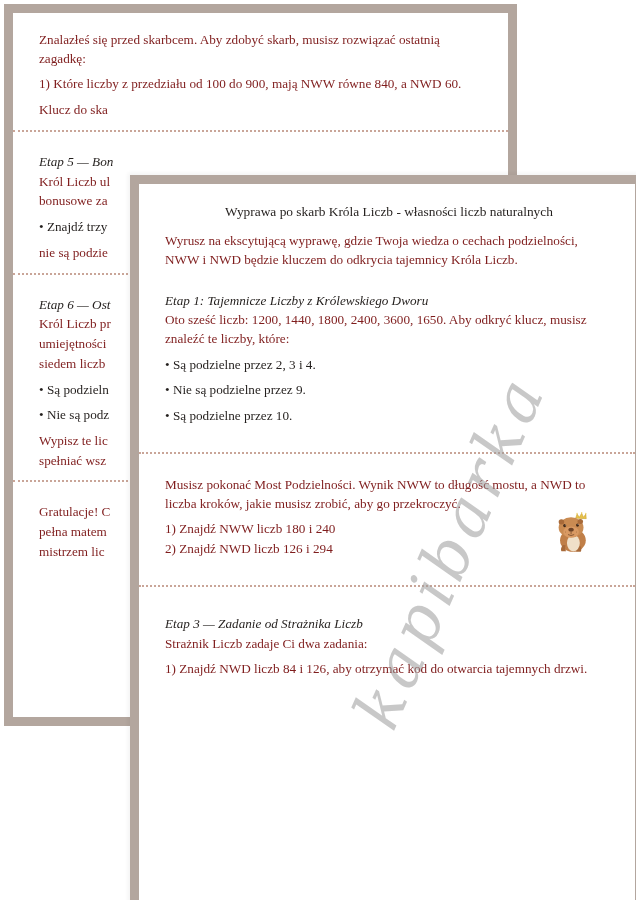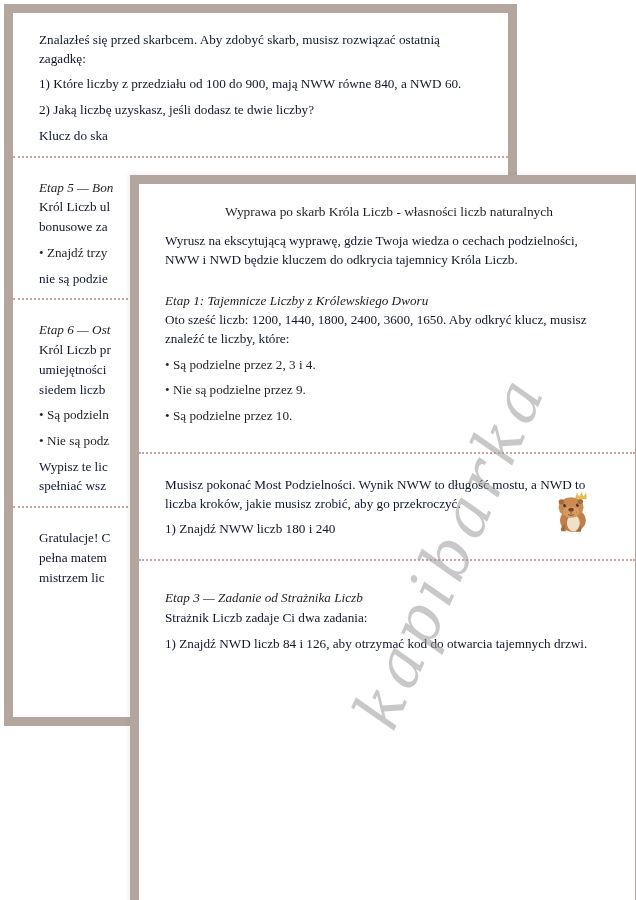--- a/index.html
+++ b/index.html
@@ -52,21 +52,21 @@
     position: absolute;
     inset: 0;
     padding: 18px 22px 10px 26px;
     box-sizing: border-box;
   }
 
   
   .p {
     font-size: 13.2px;
     line-height: 1.42;
-    color: #0f172a;
+    color: #7f1d1d;
     margin: 0 0 7px 0;
     text-align: left;
   }
   .p.tight { margin-bottom: 1px; }
   .stage-head {
     font-size: 13.2px;
     line-height: 1.42;
     font-style: italic;
     color: #231f1d;
     margin: 0 0 1px 0;
@@ -133,21 +133,20 @@
 <body>
 
 <div id="stage">
 
   <div class="card" id="card-back">
     <div class="card-inner">
 
       <div class="section">
         <div class="p">Znalazłeś się przed skarbcem. Aby zdobyć skarb, musisz rozwiązać ostatnią zagadkę:</div>
         <div class="p">1) Które liczby z przedziału od 100 do 900, mają NWW równe 840, a NWD 60.</div>
-        <div class="p">2) Jaką liczbę uzyskasz, jeśli dodasz te dwie liczby?</div>
         <div class="p">Klucz do ska</div>
       </div>
 
       <div class="sep"></div>
       <div class="gap-sm"></div>
 
       <div class="section">
         <div class="stage-head">Etap 5  — Bon</div>
         <div class="p tight">Król Liczb ul</div>
         <div class="p">bonusowe za</div>
@@ -197,20 +196,21 @@
         <div class="bullet">• Są podzielne przez 10.</div>
       </div>
 
       <div class="gap-sm"></div>
       <div class="sep"></div>
       <div class="gap-sm"></div>
 
       <div class="section">
         <div class="p">Musisz pokonać Most Podzielności. Wynik NWW to długość mostu, a NWD to liczba kroków, jakie musisz zrobić, aby go przekroczyć.</div>
         <div class="p tight">1) Znajdź NWW liczb 180 i 240</div>
+        <div class="p">2) Znajdź NWD liczb 126 i 294</div>
 
         <div class="mascot">
           <svg viewBox="0 0 100 100" width="46" height="46" aria-hidden="true">
 
             <path d="M58 20 L61 11 L66 18 L71 9 L75 18 L80 11 L81 21 Z" fill="#e8c24a" stroke="#c9a02c" stroke-width="1.2"></path>
             <circle cx="61" cy="10" r="1.6" fill="#f2d672"></circle>
             <circle cx="71" cy="8" r="1.6" fill="#f2d672"></circle>
             <circle cx="80" cy="10" r="1.6" fill="#f2d672"></circle>
 
             <ellipse cx="52" cy="68" rx="28" ry="25" fill="#c07f48"></ellipse>

